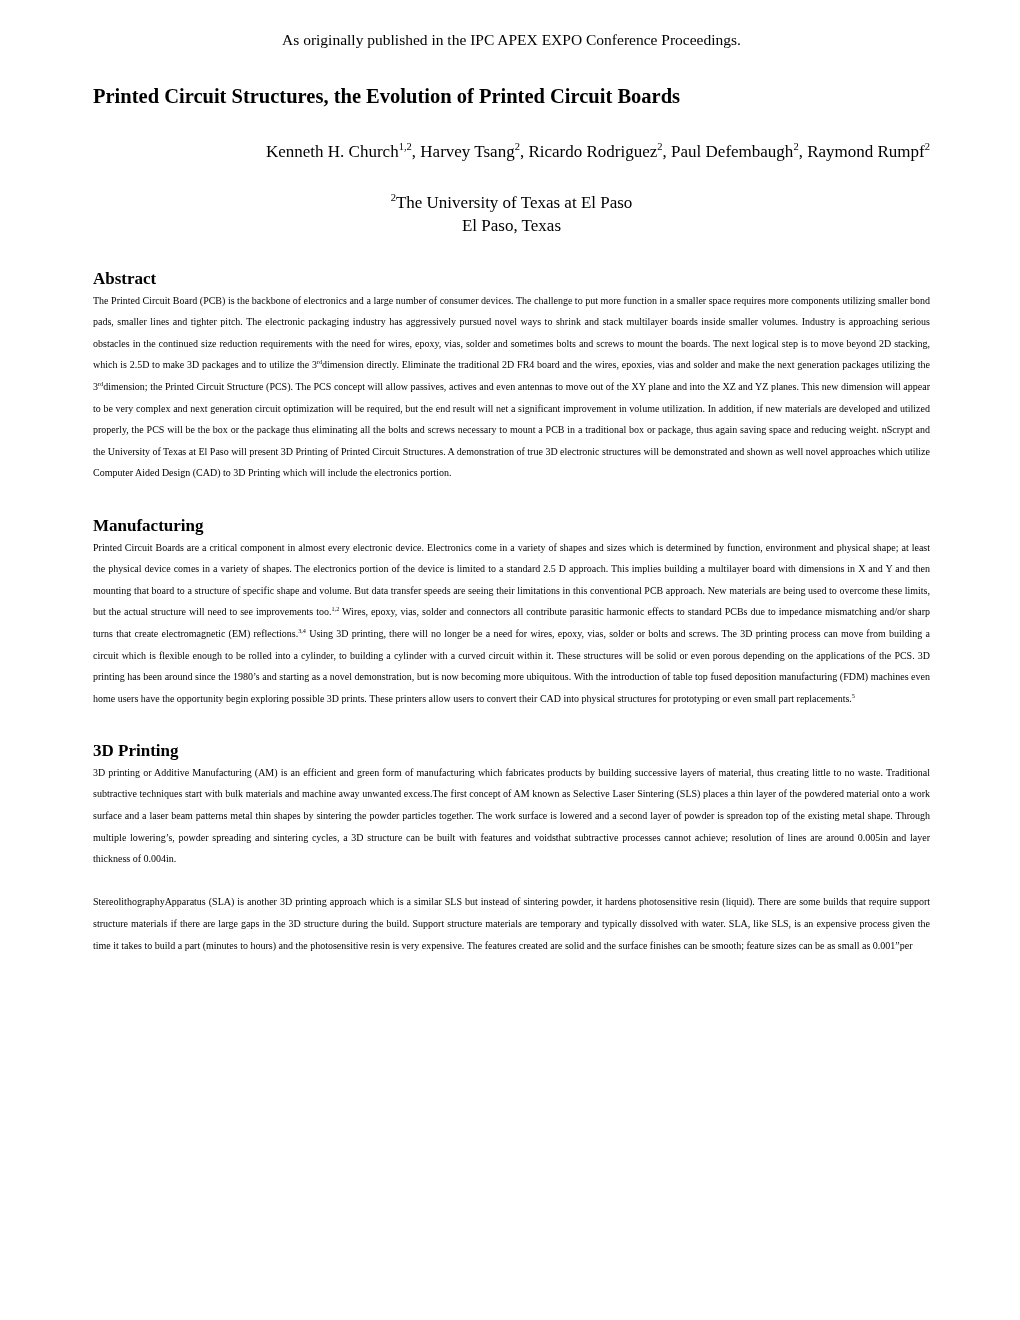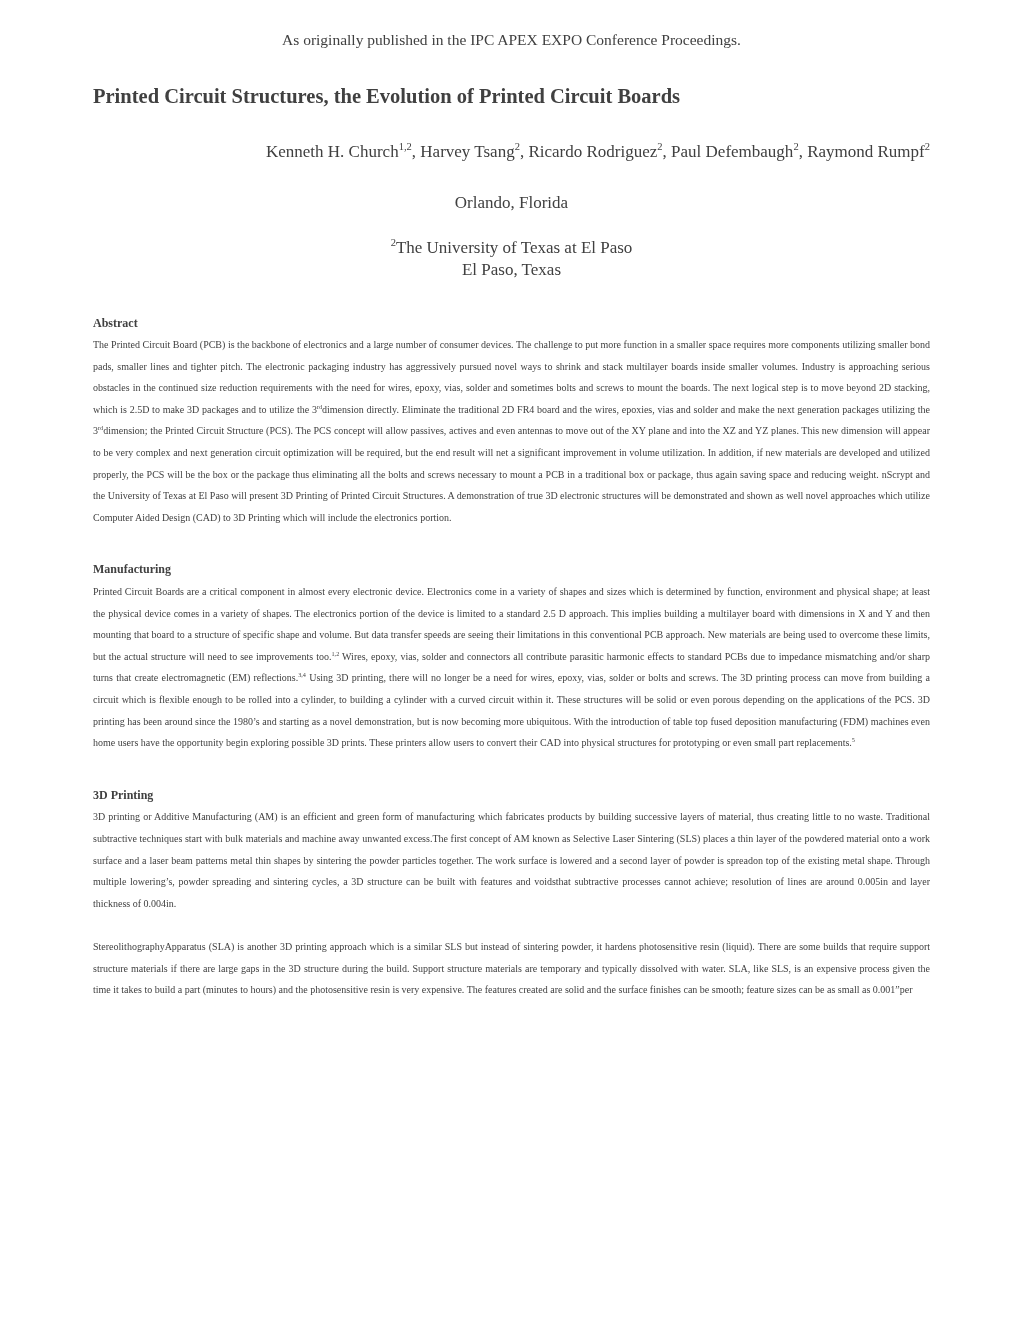--- a/index.html
+++ b/index.html
@@ -7,21 +7,21 @@
     padding: 0;
     background: #ffffff;
   }
   .page {
     position: relative;
     width: 1020px;
     height: 1320px;
     box-sizing: border-box;
     padding: 30px 90px 0 93px;
     background: #ffffff;
-    color: #404040;
+    color: #000000;
     font-family: "Liberation Serif", serif;
     overflow: hidden;
   }
   .header-note {
     text-align: center;
     font-size: 15.5px;
     line-height: 20px;
     margin-bottom: 33px;
   }
   .title {
@@ -42,21 +42,21 @@
     font-size: 17px;
     line-height: 22.5px;
   }
   .affiliation + .affiliation {
     margin-top: 22px;
   }
   .section {
     margin-top: 31px;
   }
   .section-heading {
-    font-size: 12px;
+    font-size: 17px;
     font-weight: bold;
     line-height: 21.6px;
     margin: 0;
   }
   .body-text {
     font-size: 10px;
     line-height: 21.6px;
     text-align: justify;
     margin: 0;
   }
@@ -74,21 +74,20 @@
 
 <div class="page">
 
   <div class="header-note">As originally published in the IPC APEX EXPO Conference Proceedings.</div>
 
   <h1 class="title">Printed Circuit Structures, the Evolution of Printed Circuit Boards</h1>
 
   <div class="authors">Kenneth H.  Church<sup>1,2</sup>, Harvey Tsang<sup>2</sup>, Ricardo Rodriguez<sup>2</sup>, Paul Defembaugh<sup>2</sup>, Raymond Rumpf<sup>2</sup></div>
 
   <div class="affiliation">
-    <div class="aff-line">Orlando, Florida</div>
   </div>
 
   <div class="affiliation">
     <div class="aff-line"><sup>2</sup>The University of Texas at El Paso</div>
     <div class="aff-line">El Paso, Texas</div>
   </div>
 
   <section class="section">
     <h2 class="section-heading">Abstract</h2>
     <p class="body-text">The Printed Circuit Board (PCB) is the backbone of electronics and a large number of consumer devices.  The challenge to put more function in a smaller space requires more components utilizing smaller bond pads, smaller lines and tighter pitch.  The electronic packaging industry has aggressively pursued novel ways to shrink and stack multilayer boards inside smaller volumes.  Industry is approaching serious obstacles in the continued size reduction requirements with the need for wires, epoxy, vias, solder and sometimes bolts and screws to mount the boards.  The next logical step is to move beyond 2D stacking, which is 2.5D to make 3D packages and to utilize the 3<sup>rd</sup>dimension directly.  Eliminate the traditional 2D FR4 board and the wires, epoxies, vias and solder and make the next generation packages utilizing the 3<sup>rd</sup>dimension; the Printed Circuit Structure (PCS).  The PCS concept will allow passives, actives and even antennas to move out of the XY plane and into the XZ and YZ planes.  This new dimension will appear to be very complex and next generation circuit optimization will be required, but the end result will net a significant improvement in volume utilization.  In addition, if new materials are developed and utilized properly, the PCS will be the box or the package thus eliminating all the bolts and screws necessary to mount a PCB in a traditional box or package, thus again saving space and reducing weight.  nScrypt and the University of Texas at El Paso will present 3D Printing of Printed Circuit Structures.  A demonstration of true 3D electronic structures will be demonstrated and shown as well novel approaches which utilize Computer Aided Design (CAD) to 3D Printing which will include the electronics portion.</p>

